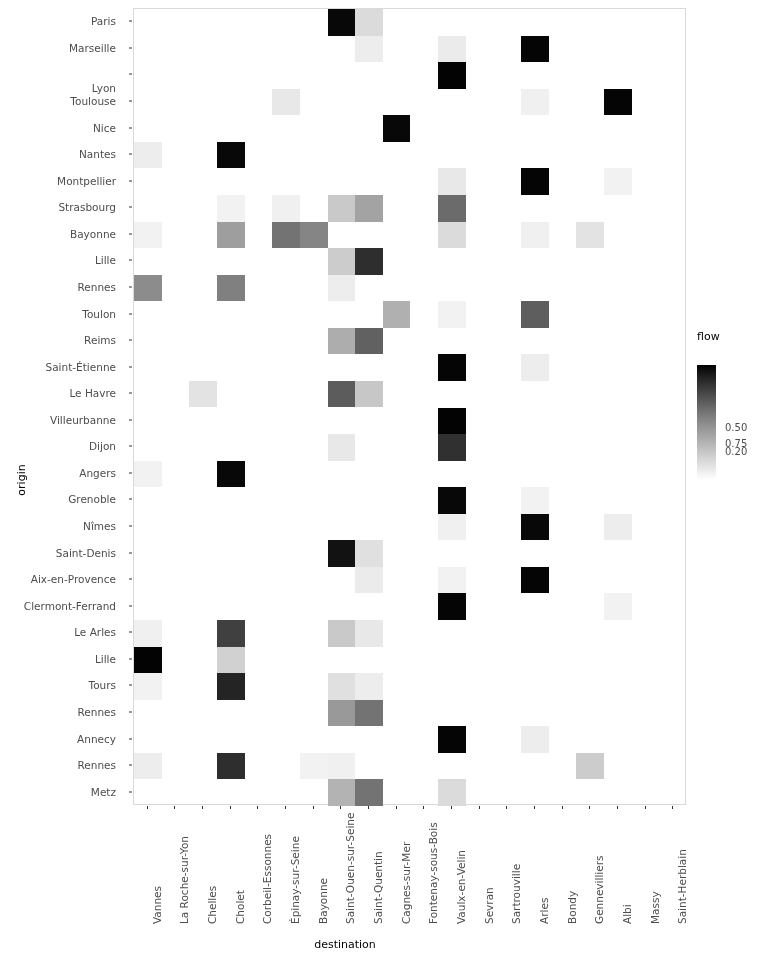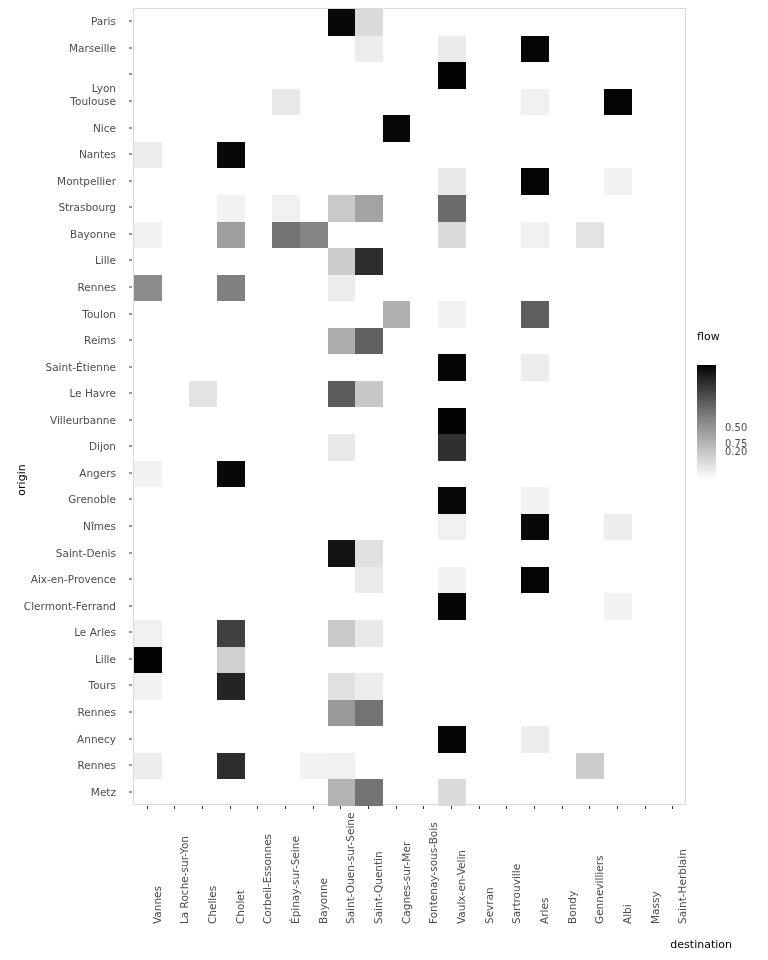--- a/index.html
+++ b/index.html
@@ -29,23 +29,22 @@
   #y-axis-title {
     left: 6px;
     top: 50%;
     transform: translateY(-50%) rotate(-90deg);
     transform-origin: center center;
     white-space: nowrap;
   }
   #x-axis-title {
     left: 0;
     width: 690px;
-    text-align: right;
+    text-align: center;
     top: 938px;
-    margin-left: 42px;
   }
 
   
   #panel {
     position: absolute;
     left: 133px;
     top: 8px;
     width: 553px;
     height: 797px;
     background: #ffffff;

